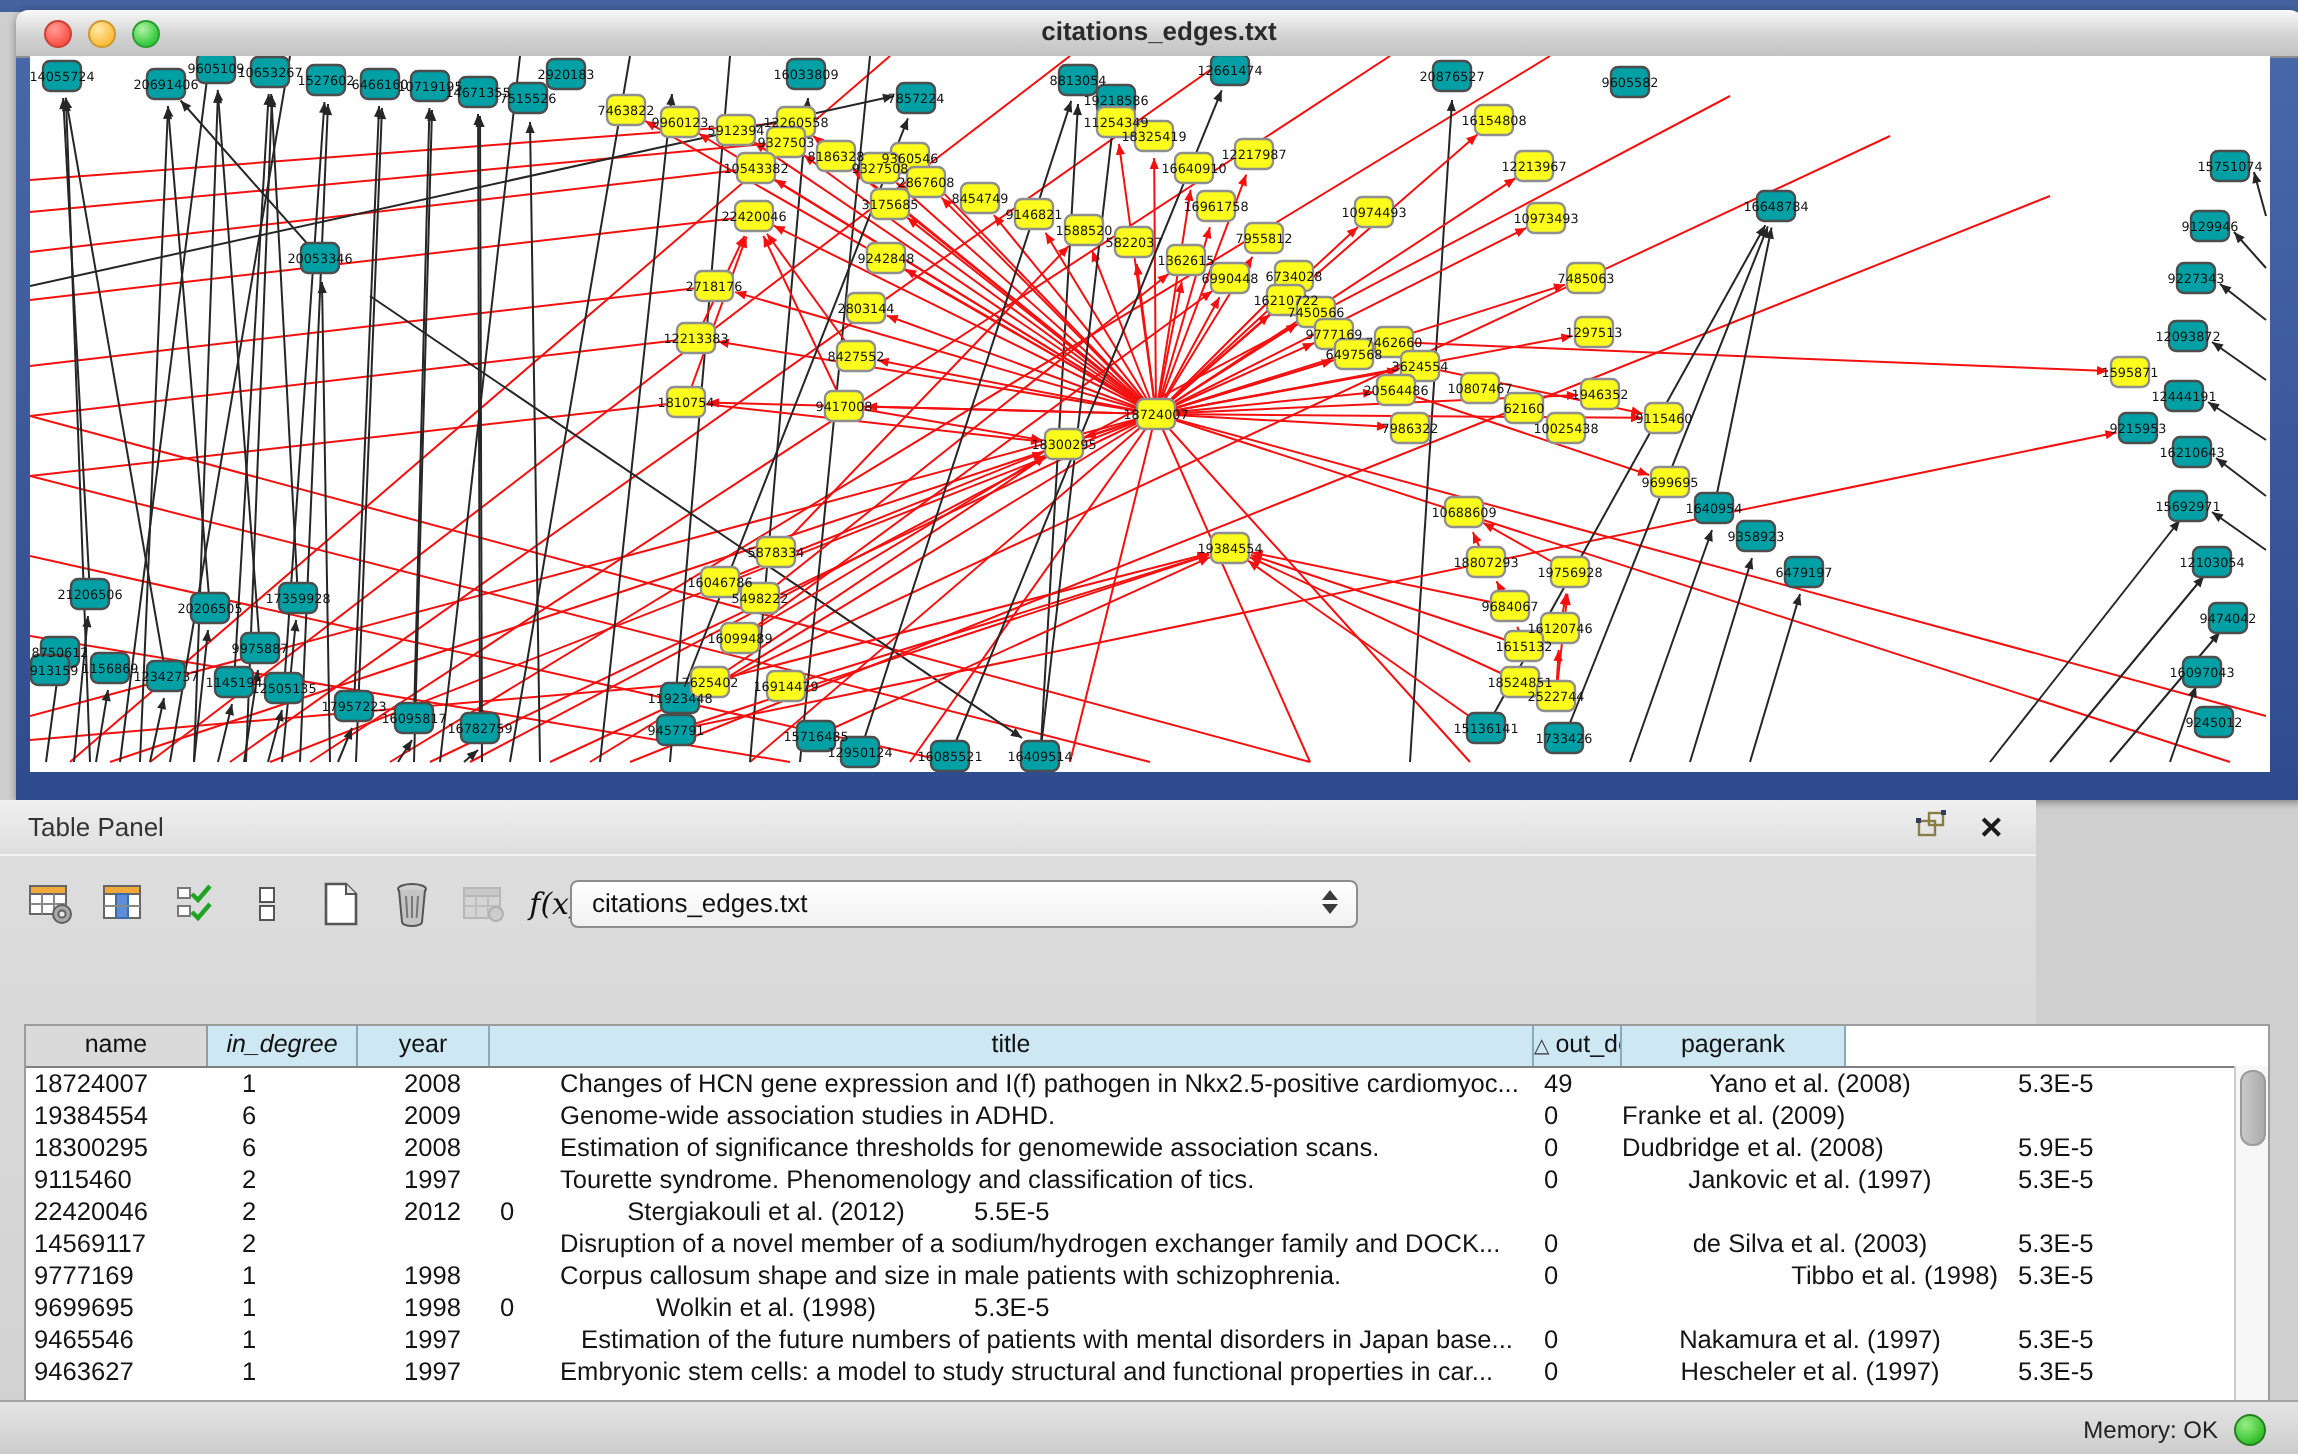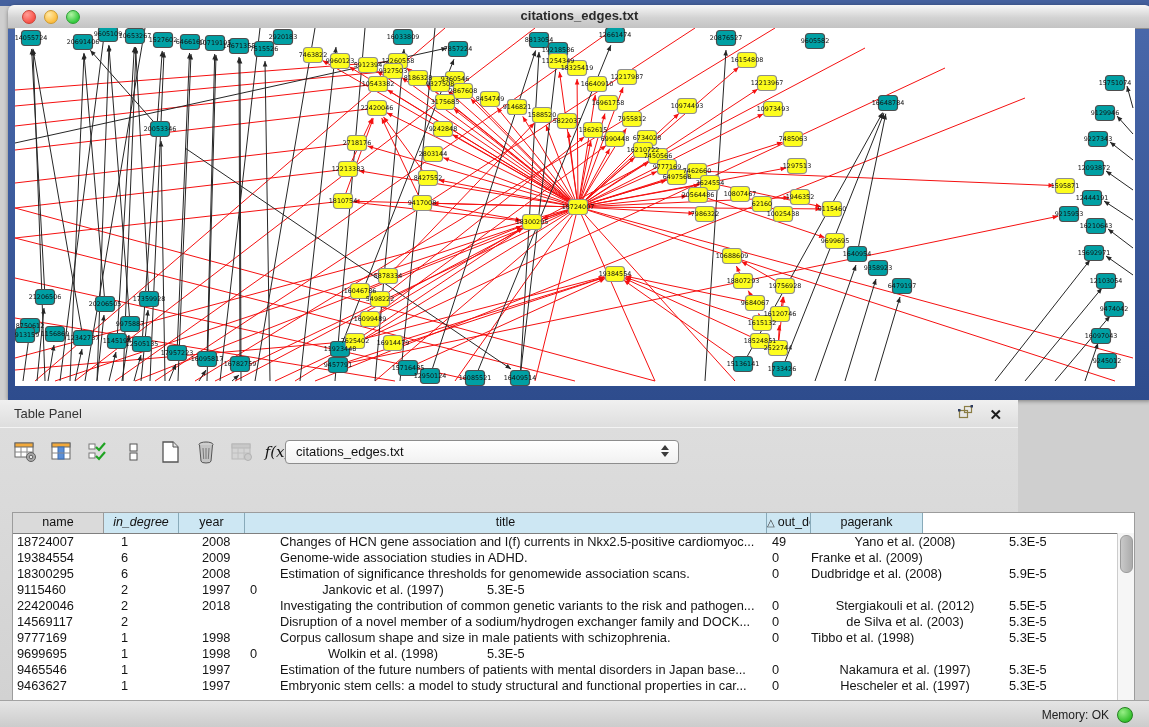--- a/index.html
+++ b/index.html
@@ -749,21 +749,21 @@
           <div class="th" style="width: 66px;">year</div>
           <div class="th" style="width: 522px;">title</div>
           <div class="th" style="width: 44px;"><span class="sortmark">△</span>out_de...</div>
           <div class="th" style="width: 112px;">pagerank</div>
         </div>
       <div id="tbody">
           <div class="trow">
             <div class="td" style="width: 91px; padding-left: 4px;">18724007</div>
             <div class="td" style="width: 75px; padding-left: 17px;">1</div>
             <div class="td" style="width: 66px; padding-left: 23px;">2008</div>
-            <div class="td" style="width: 522px; padding-left: 35px;">Changes of HCN gene association and I(f) currents in Nkx2.5-positive cardiomyoc...</div>
+            <div class="td" style="width: 522px; padding-left: 35px;">Changes of HCN gene expression and I(f) pathogen in Nkx2.5-positive cardiomyoc...</div>
             <div class="td" style="width: 44px; padding-left: 5px;">49</div>
             <div class="td" style="width: 188px; text-align: center;">Yano et al. (2008)</div>
             <div class="td" style="width: 112px; padding-left: 10px;">5.3E-5</div>
           </div>
           <div class="trow">
             <div class="td" style="width: 91px; padding-left: 4px;">19384554</div>
             <div class="td" style="width: 75px; padding-left: 17px;">6</div>
             <div class="td" style="width: 66px; padding-left: 23px;">2009</div>
             <div class="td" style="width: 522px; padding-left: 35px;">Genome-wide association studies in ADHD.</div>
             <div class="td" style="width: 44px; padding-left: 5px;">0</div>
@@ -776,64 +776,64 @@
             <div class="td" style="width: 66px; padding-left: 23px;">2008</div>
             <div class="td" style="width: 522px; padding-left: 35px;">Estimation of significance thresholds for genomewide association scans.</div>
             <div class="td" style="width: 44px; padding-left: 5px;">0</div>
             <div class="td" style="width: 188px; ">Dudbridge et al. (2008)</div>
             <div class="td" style="width: 112px; padding-left: 10px;">5.9E-5</div>
           </div>
           <div class="trow">
             <div class="td" style="width: 91px; padding-left: 4px;">9115460</div>
             <div class="td" style="width: 75px; padding-left: 17px;">2</div>
             <div class="td" style="width: 66px; padding-left: 23px;">1997</div>
+            <div class="td" style="width: 522px; padding-left: 35px;">Tourette syndrome. Phenomenology and classification of tics.</div>
             <div class="td" style="width: 44px; padding-left: 5px;">0</div>
             <div class="td" style="width: 188px; text-align: center;">Jankovic et al. (1997)</div>
             <div class="td" style="width: 112px; padding-left: 10px;">5.3E-5</div>
           </div>
           <div class="trow">
             <div class="td" style="width: 91px; padding-left: 4px;">22420046</div>
             <div class="td" style="width: 75px; padding-left: 17px;">2</div>
-            <div class="td" style="width: 66px; padding-left: 23px;">2018</div>
-            <div class="td" style="width: 522px; padding-left: 35px;">Investigating the contribution of common genetic variants to the risk and pathogen...</div>
+            <div class="td" style="width: 66px; padding-left: 23px;">2012</div>
             <div class="td" style="width: 44px; padding-left: 5px;">0</div>
             <div class="td" style="width: 188px; text-align: center;">Stergiakouli et al. (2012)</div>
             <div class="td" style="width: 112px; padding-left: 10px;">5.5E-5</div>
           </div>
           <div class="trow">
             <div class="td" style="width: 91px; padding-left: 4px;">14569117</div>
             <div class="td" style="width: 75px; padding-left: 17px;">2</div>
             <div class="td" style="width: 66px; padding-left: 23px; margin-top: 42px;">2003</div>
             <div class="td" style="width: 522px; padding-left: 35px;">Disruption of a novel member of a sodium/hydrogen exchanger family and DOCK...</div>
             <div class="td" style="width: 44px; padding-left: 5px;">0</div>
             <div class="td" style="width: 188px; text-align: center;">de Silva et al. (2003)</div>
             <div class="td" style="width: 112px; padding-left: 10px;">5.3E-5</div>
           </div>
           <div class="trow">
             <div class="td" style="width: 91px; padding-left: 4px;">9777169</div>
             <div class="td" style="width: 75px; padding-left: 17px;">1</div>
             <div class="td" style="width: 66px; padding-left: 23px;">1998</div>
             <div class="td" style="width: 522px; padding-left: 35px;">Corpus callosum shape and size in male patients with schizophrenia.</div>
             <div class="td" style="width: 44px; padding-left: 5px;">0</div>
-            <div class="td" style="width: 188px; text-align: left;">Tibbo et al. (1998)</div>
+            <div class="td" style="width: 188px; text-align: right;">Tibbo et al. (1998)</div>
             <div class="td" style="width: 112px; padding-left: 10px;">5.3E-5</div>
           </div>
           <div class="trow">
             <div class="td" style="width: 91px; padding-left: 4px;">9699695</div>
             <div class="td" style="width: 75px; padding-left: 17px;">1</div>
             <div class="td" style="width: 66px; padding-left: 23px;">1998</div>
             <div class="td" style="width: 44px; padding-left: 5px;">0</div>
             <div class="td" style="width: 188px; text-align: center;">Wolkin et al. (1998)</div>
             <div class="td" style="width: 112px; padding-left: 10px;">5.3E-5</div>
           </div>
           <div class="trow">
             <div class="td" style="width: 91px; padding-left: 4px;">9465546</div>
             <div class="td" style="width: 75px; padding-left: 17px;">1</div>
             <div class="td" style="width: 66px; padding-left: 23px;">1997</div>
-            <div class="td" style="width: 522px; padding-left: 35px;">Estimation of the future numbers of patients with mental disorders in Japan base...</div>
+            <div class="td" style="width: 522px; padding-left: 35px; text-align: center;">Estimation of the future numbers of patients with mental disorders in Japan base...</div>
             <div class="td" style="width: 44px; padding-left: 5px;">0</div>
             <div class="td" style="width: 188px; text-align: center;">Nakamura et al. (1997)</div>
             <div class="td" style="width: 112px; padding-left: 10px;">5.3E-5</div>
           </div>
           <div class="trow">
             <div class="td" style="width: 91px; padding-left: 4px;">9463627</div>
             <div class="td" style="width: 75px; padding-left: 17px;">1</div>
             <div class="td" style="width: 66px; padding-left: 23px;">1997</div>
             <div class="td" style="width: 522px; padding-left: 35px;">Embryonic stem cells: a model to study structural and functional properties in car...</div>
             <div class="td" style="width: 44px; padding-left: 5px;">0</div>

